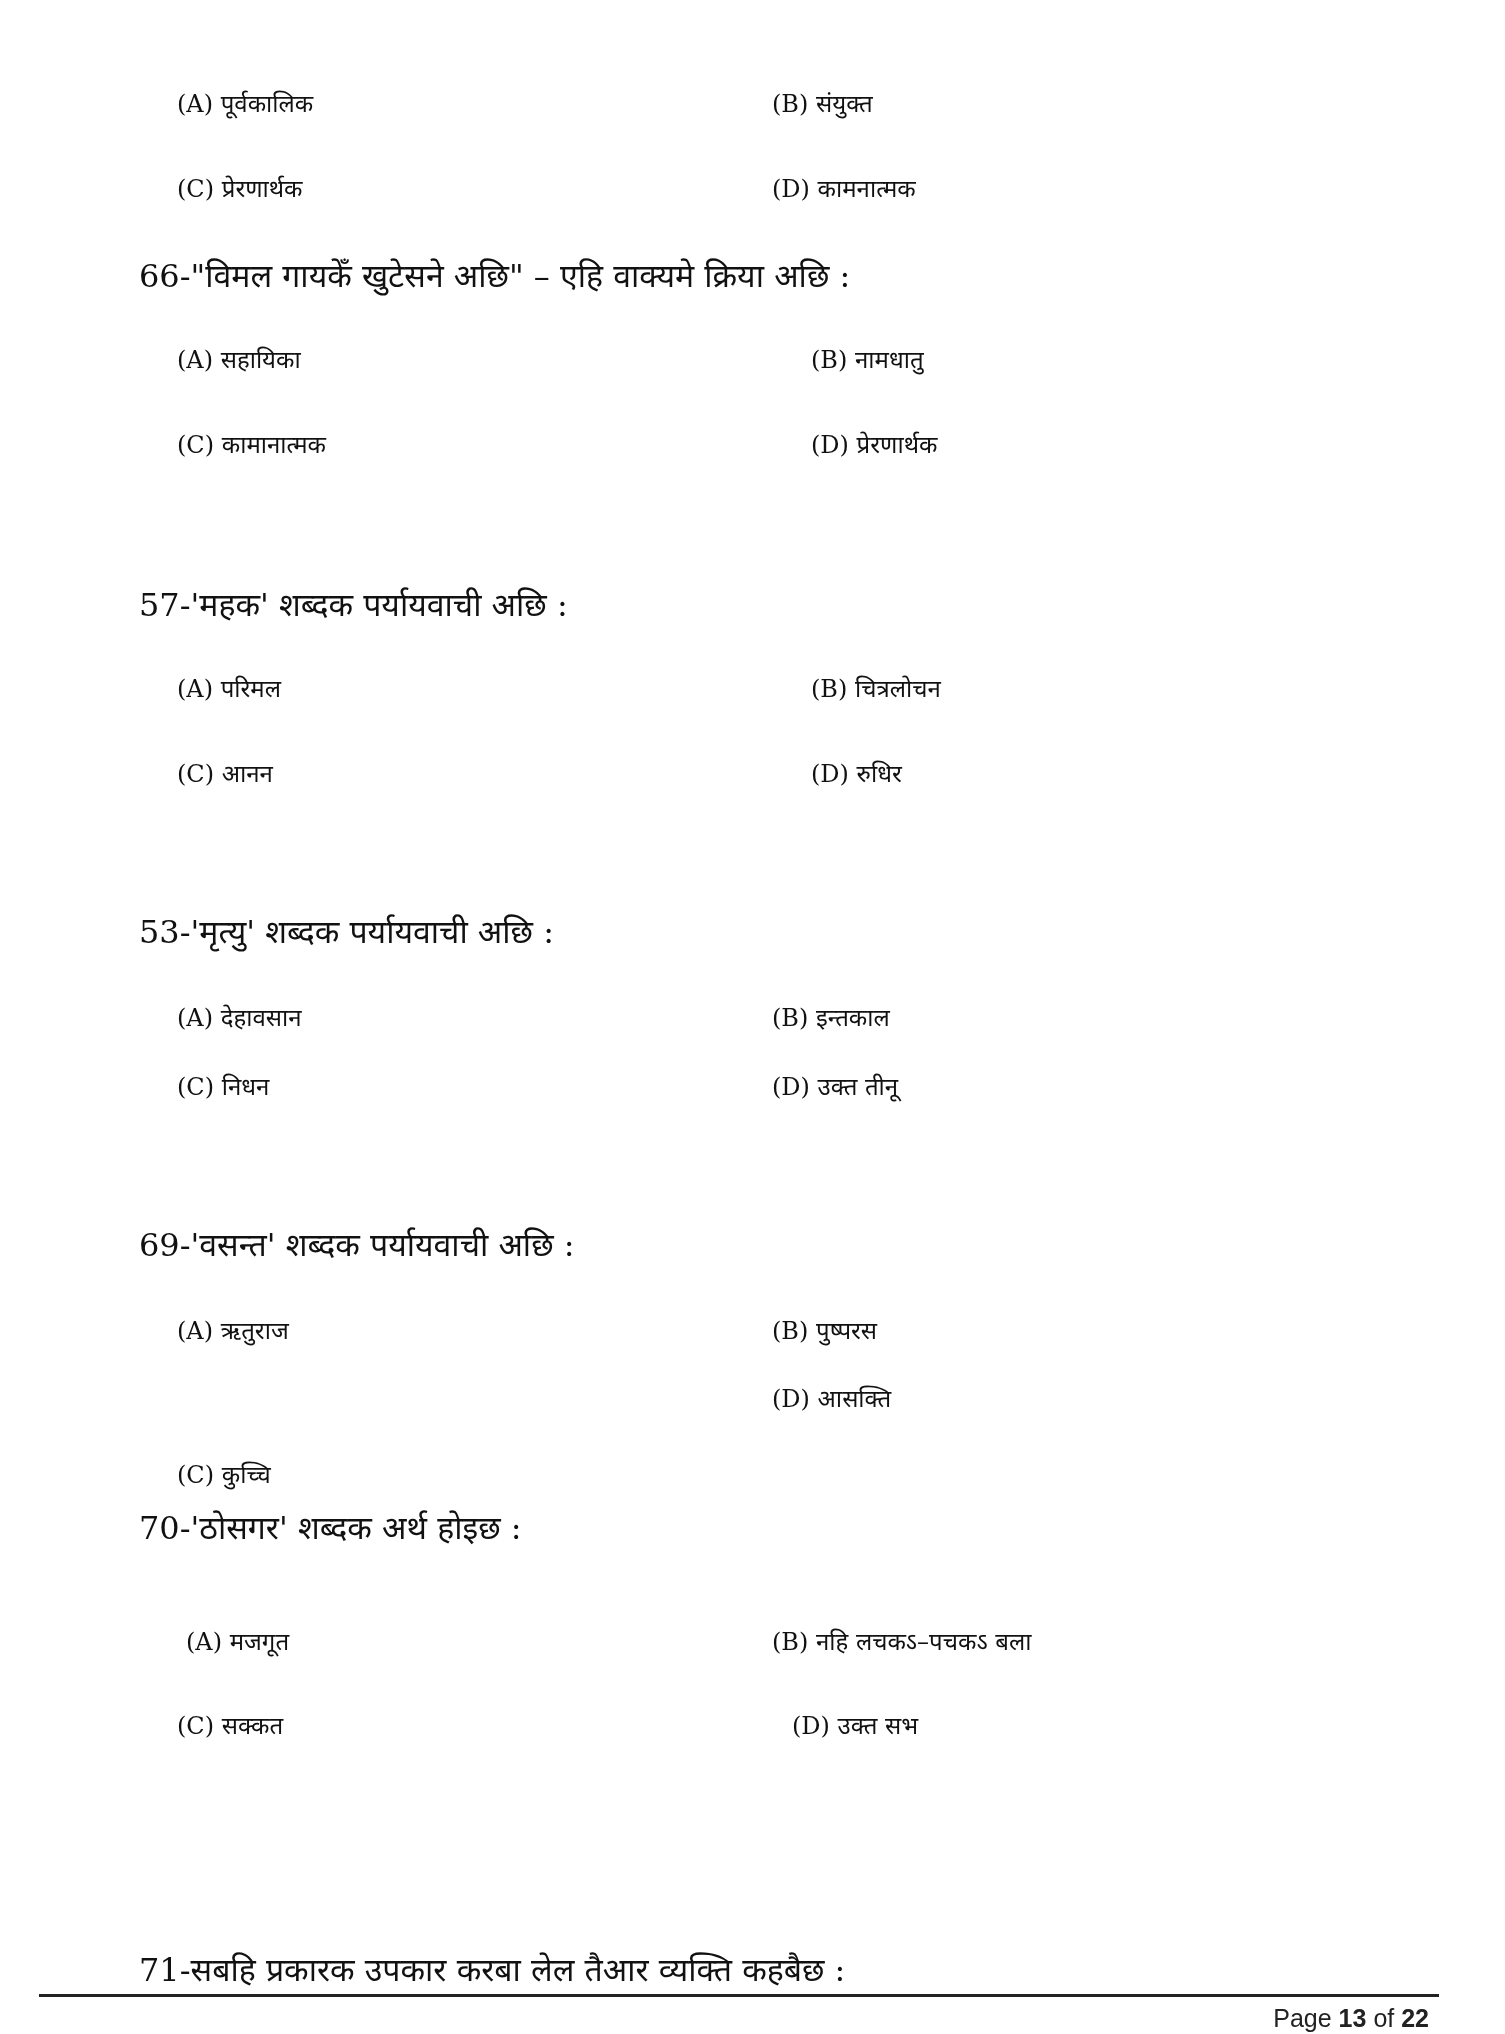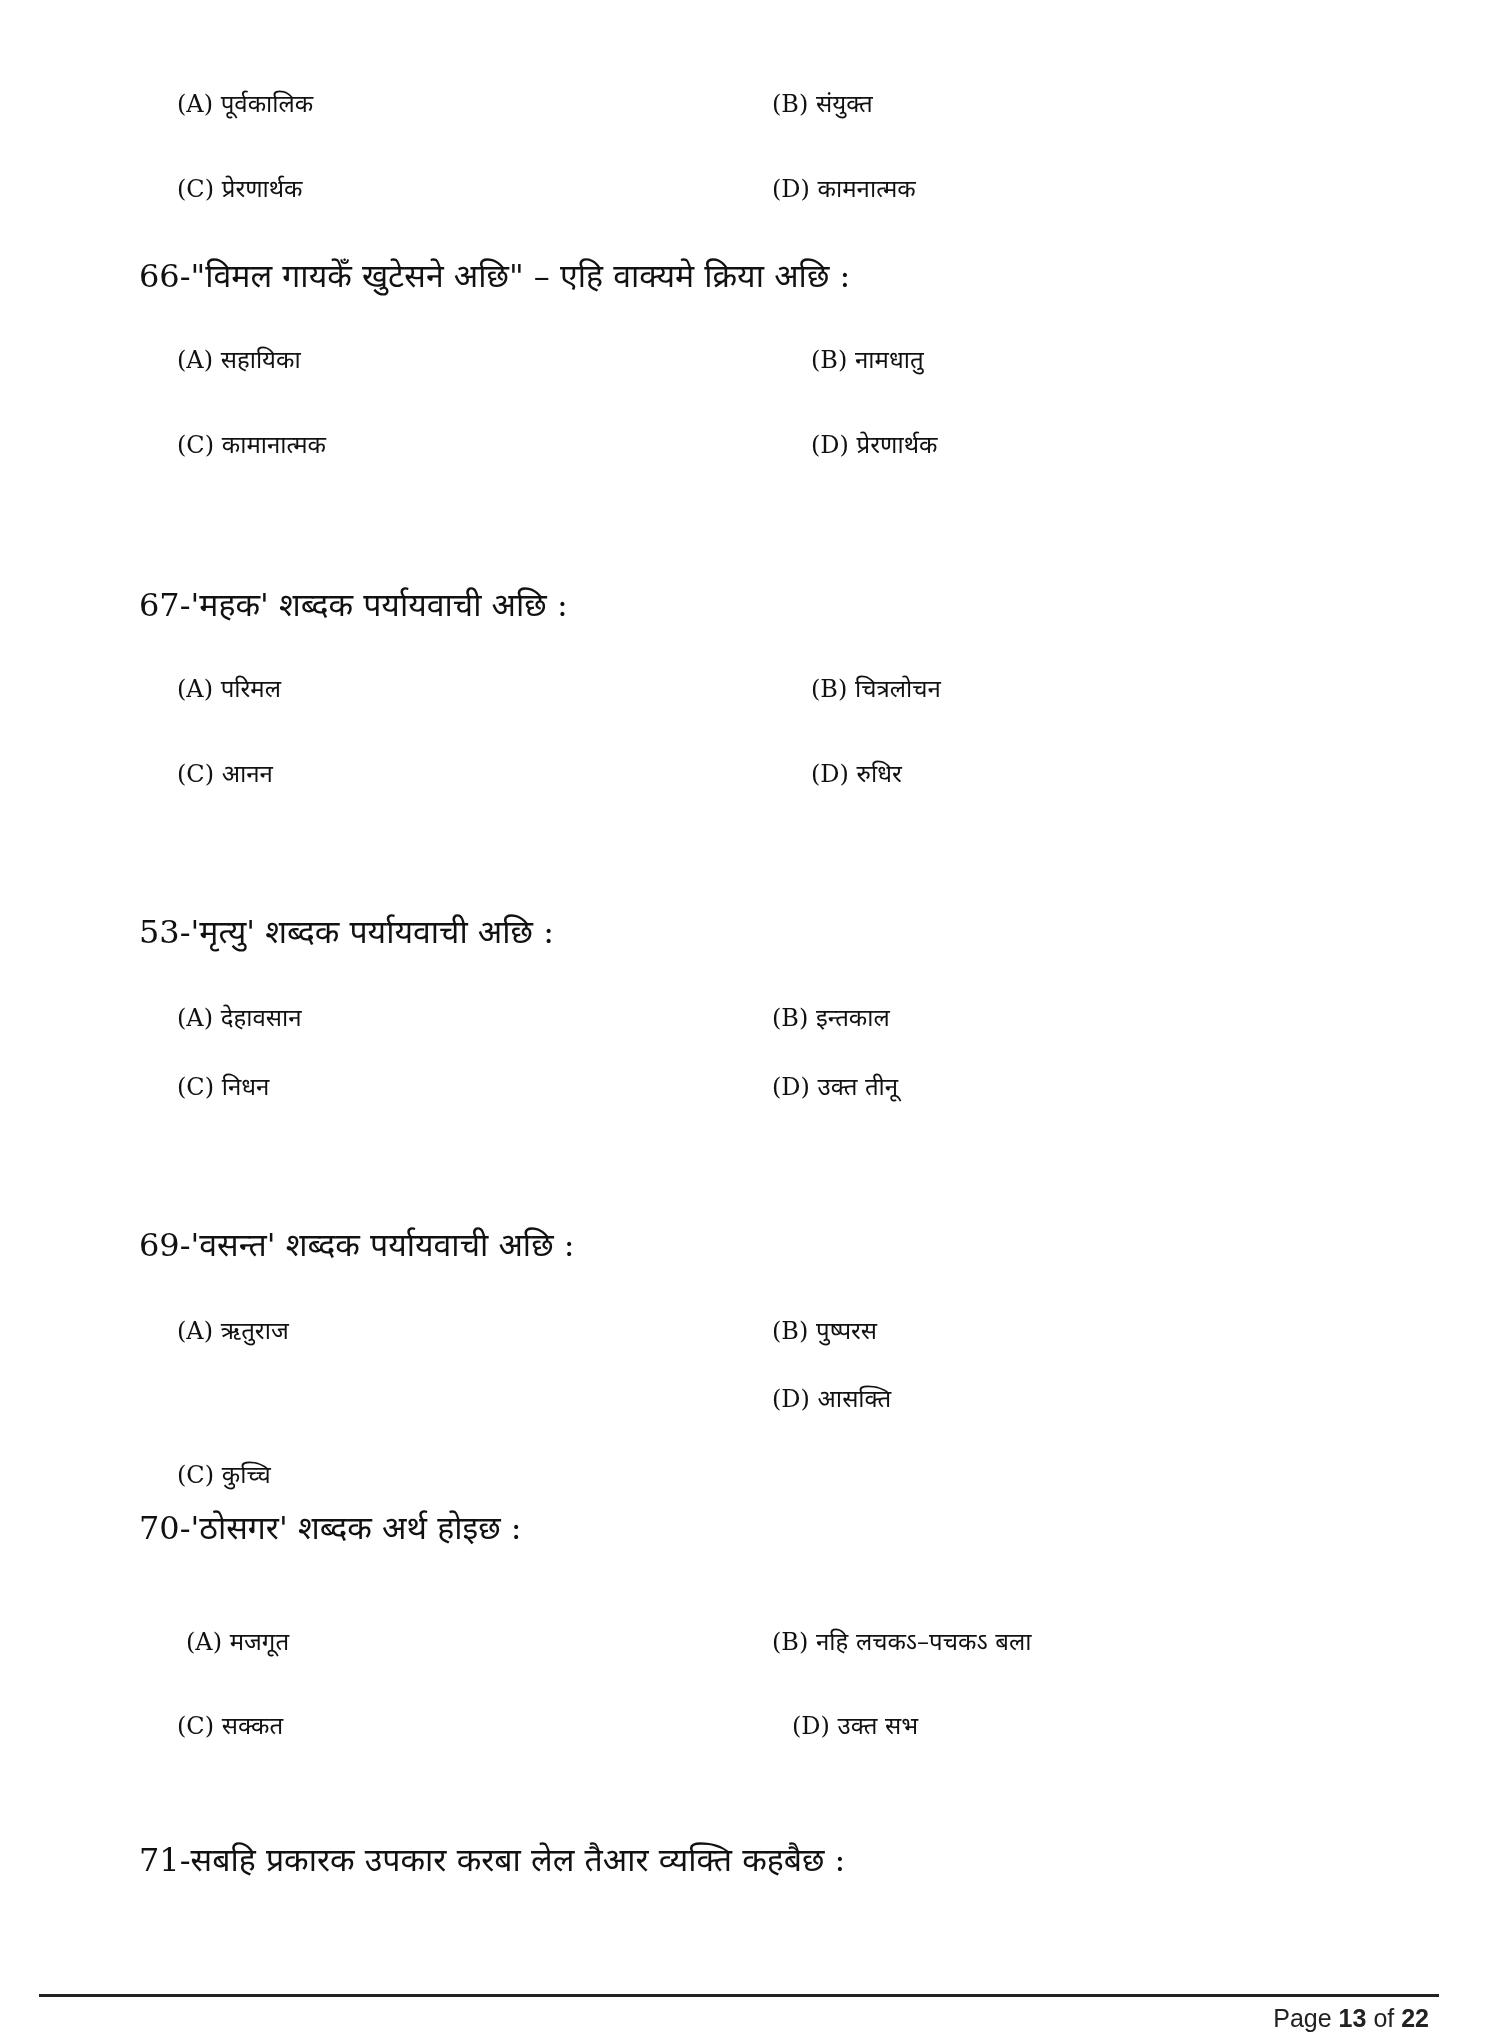--- a/index.html
+++ b/index.html
@@ -17,21 +17,21 @@
 <div class="t" style="left:772px;top:104px"><span>(B)</span> <span>संयुक्त</span></div>
 <div class="t" style="left:177px;top:189px"><span>(C)</span> <span>प्रेरणार्थक</span></div>
 <div class="t" style="left:772px;top:189px"><span>(D)</span> <span>कामनात्मक</span></div>
 
 <div class="t q" style="left:139px;top:276px"><span>66-</span><span>"विमल गायकेँ खुटेसने अछि" – एहि वाक्यमे क्रिया अछि :</span></div>
 <div class="t" style="left:177px;top:360px"><span>(A)</span> <span>सहायिका</span></div>
 <div class="t" style="left:811px;top:360px"><span>(B)</span> <span>नामधातु</span></div>
 <div class="t" style="left:177px;top:445px"><span>(C)</span> <span>कामानात्मक</span></div>
 <div class="t" style="left:811px;top:445px"><span>(D)</span> <span>प्रेरणार्थक</span></div>
 
-<div class="t q" style="left:139px;top:605px"><span>67-</span><span>'महक' शब्दक पर्यायवाची अछि :</span></div>
+<div class="t q" style="left:139px;top:605px"><span>57-</span><span>'महक' शब्दक पर्यायवाची अछि :</span></div>
 <div class="t" style="left:177px;top:689px"><span>(A)</span> <span>परिमल</span></div>
 <div class="t" style="left:811px;top:689px"><span>(B)</span> <span>चित्रलोचन</span></div>
 <div class="t" style="left:177px;top:774px"><span>(C)</span> <span>आनन</span></div>
 <div class="t" style="left:811px;top:774px"><span>(D)</span> <span>रुधिर</span></div>
 
 <div class="t q" style="left:139px;top:932px"><span>53-</span><span>'मृत्यु' शब्दक पर्यायवाची अछि :</span></div>
 <div class="t" style="left:177px;top:1018px"><span>(A)</span> <span>देहावसान</span></div>
 <div class="t" style="left:772px;top:1018px"><span>(B)</span> <span>इन्तकाल</span></div>
 <div class="t" style="left:177px;top:1087px"><span>(C)</span> <span>निधन</span></div>
 <div class="t" style="left:772px;top:1087px"><span>(D)</span> <span>उक्त तीनू</span></div>
@@ -41,16 +41,16 @@
 <div class="t" style="left:772px;top:1331px"><span>(B)</span> <span>पुष्परस</span></div>
 <div class="t" style="left:177px;top:1475px"><span>(C)</span> <span>कुच्चि</span></div>
 <div class="t" style="left:772px;top:1399px"><span>(D)</span> <span>आसक्ति</span></div>
 
 <div class="t q" style="left:139px;top:1528px"><span>70-</span><span>'ठोसगर' शब्दक अर्थ होइछ :</span></div>
 <div class="t" style="left:186px;top:1642px"><span>(A)</span> <span>मजगूत</span></div>
 <div class="t" style="left:772px;top:1642px"><span>(B)</span> <span>नहि लचकऽ–पचकऽ बला</span></div>
 <div class="t" style="left:177px;top:1726px"><span>(C)</span> <span>सक्कत</span></div>
 <div class="t" style="left:792px;top:1726px"><span>(D)</span> <span>उक्त सभ</span></div>
 
-<div class="t q" style="left:139px;top:1860px"><span>71-</span><span>सबहि प्रकारक उपकार करबा लेल तैआर व्यक्ति कहबैछ :</span></div>
+<div class="t q" style="left:139px;top:1970px"><span>71-</span><span>सबहि प्रकारक उपकार करबा लेल तैआर व्यक्ति कहबैछ :</span></div>
 
 <div class="rule"></div>
 <div class="pg"><span>Page</span> <b>13</b> <span>of</span> <b>22</b></div>
 
 </body></html>

